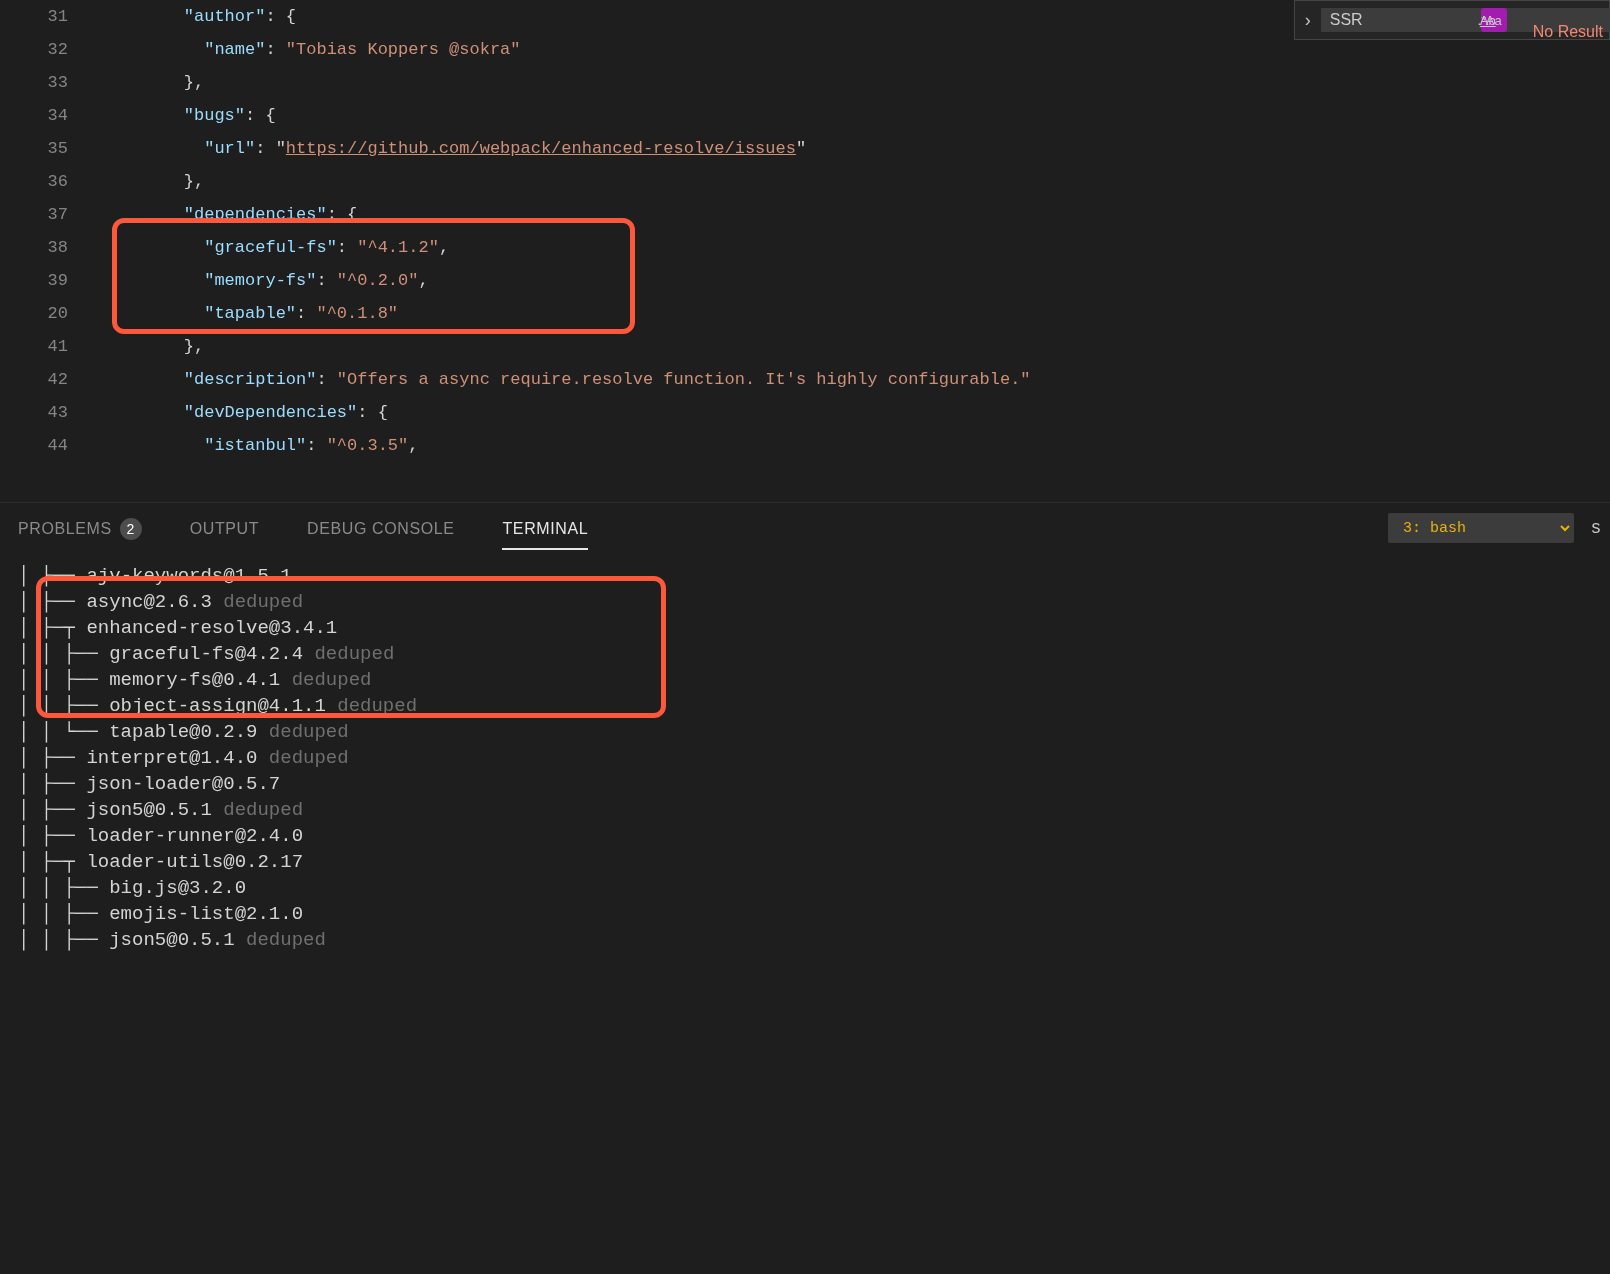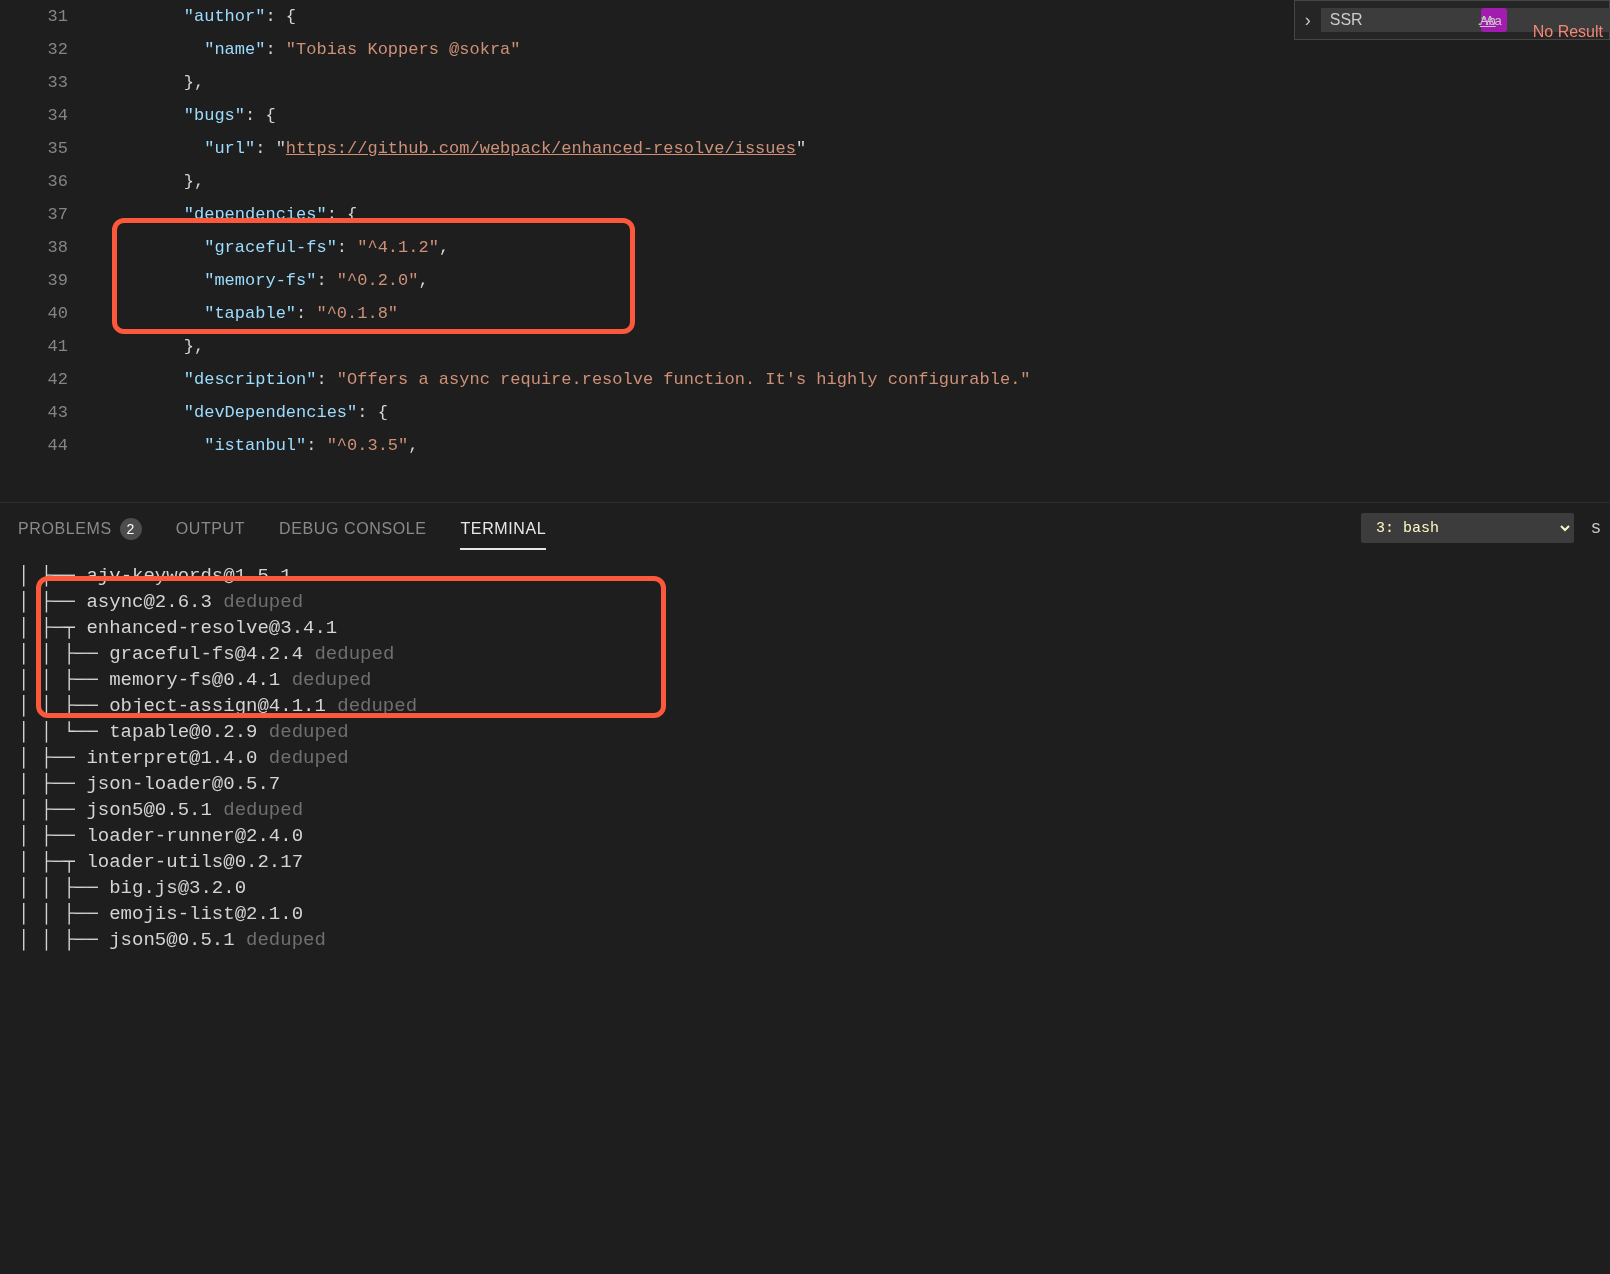--- a/index.html
+++ b/index.html
@@ -128,21 +128,21 @@
     border-top: 1px solid #2d2d2d;
     height: 772px;
     background: #1e1e1e;
     position: relative;
   }
   .panel-tabs {
     display: flex;
     align-items: center;
     height: 54px;
     padding: 0 18px;
-    gap: 34px;
+    gap: 48px;
     font-family: -apple-system, "Segoe UI", sans-serif;
     font-size: 16px;
     color: #8a8a8a;
     letter-spacing: 0.6px;
   }
   .panel-tab {
     cursor: pointer;
     padding: 10px 0 12px;
     position: relative;
     display: flex;
@@ -174,24 +174,24 @@
   .panel-right {
     position: absolute;
     right: 0;
     top: 10px;
     display: flex;
     align-items: center;
     gap: 8px;
   }
   .term-select {
     background: #3c3c3c;
-    color: #fef9c3;
+    color: #eab308;
     border: 1px solid #3c3c3c;
     height: 30px;
-    width: 213px;
+    width: 186px;
     font-size: 15px;
     font-family: inherit;
     padding: 0 10px;
     border-radius: 2px;
   }
   .term-btn {
     color: #c7c7c7;
     width: 28px;
     height: 28px;
     display: flex;
@@ -225,21 +225,21 @@
 <div class="editor" id="editor">
     <div class="code-line"><div class="gutter">31</div><div class="code">    <span class="tok-key">"author"</span><span class="tok-punct">: </span><span class="tok-brace">{</span></div></div>
     <div class="code-line"><div class="gutter">32</div><div class="code">      <span class="tok-key">"name"</span><span class="tok-punct">: </span><span class="tok-str">"Tobias Koppers @sokra"</span></div></div>
     <div class="code-line"><div class="gutter">33</div><div class="code">    <span class="tok-brace">},</span></div></div>
     <div class="code-line"><div class="gutter">34</div><div class="code">    <span class="tok-key">"bugs"</span><span class="tok-punct">: </span><span class="tok-brace">{</span></div></div>
     <div class="code-line"><div class="gutter">35</div><div class="code">      <span class="tok-key">"url"</span><span class="tok-punct">: </span><span class="tok-punct">"</span><span class="tok-link">https://github.com/webpack/enhanced-resolve/issues</span><span class="tok-punct">"</span></div></div>
     <div class="code-line"><div class="gutter">36</div><div class="code">    <span class="tok-brace">},</span></div></div>
     <div class="code-line"><div class="gutter">37</div><div class="code">    <span class="tok-key">"dependencies"</span><span class="tok-punct">: </span><span class="tok-brace">{</span></div></div>
     <div class="code-line"><div class="gutter">38</div><div class="code">      <span class="tok-key">"graceful-fs"</span><span class="tok-punct">: </span><span class="tok-str">"^4.1.2"</span><span class="tok-punct">,</span></div></div>
     <div class="code-line"><div class="gutter">39</div><div class="code">      <span class="tok-key">"memory-fs"</span><span class="tok-punct">: </span><span class="tok-str">"^0.2.0"</span><span class="tok-punct">,</span></div></div>
-    <div class="code-line"><div class="gutter">40</div><div class="code">      <span class="tok-key">"tapable"</span><span class="tok-punct">: </span><span class="tok-str">"^0.1.8"</span></div></div>
+    <div class="code-line"><div class="gutter">20</div><div class="code">      <span class="tok-key">"tapable"</span><span class="tok-punct">: </span><span class="tok-str">"^0.1.8"</span></div></div>
     <div class="code-line"><div class="gutter">41</div><div class="code">    <span class="tok-brace">},</span></div></div>
     <div class="code-line"><div class="gutter">42</div><div class="code">    <span class="tok-key">"description"</span><span class="tok-punct">: </span><span class="tok-str">"Offers a async require.resolve function. It's highly configurable."</span></div></div>
     <div class="code-line"><div class="gutter">43</div><div class="code">    <span class="tok-key">"devDependencies"</span><span class="tok-punct">: </span><span class="tok-brace">{</span></div></div>
     <div class="code-line"><div class="gutter">44</div><div class="code">      <span class="tok-key">"istanbul"</span><span class="tok-punct">: </span><span class="tok-str">"^0.3.5"</span><span class="tok-punct">,</span></div></div>
   </div>
 
 <div class="find-widget">
   <span class="find-toggle">›</span>
   <input class="find-input" value="SSR" style="">
   <div class="find-opts">

